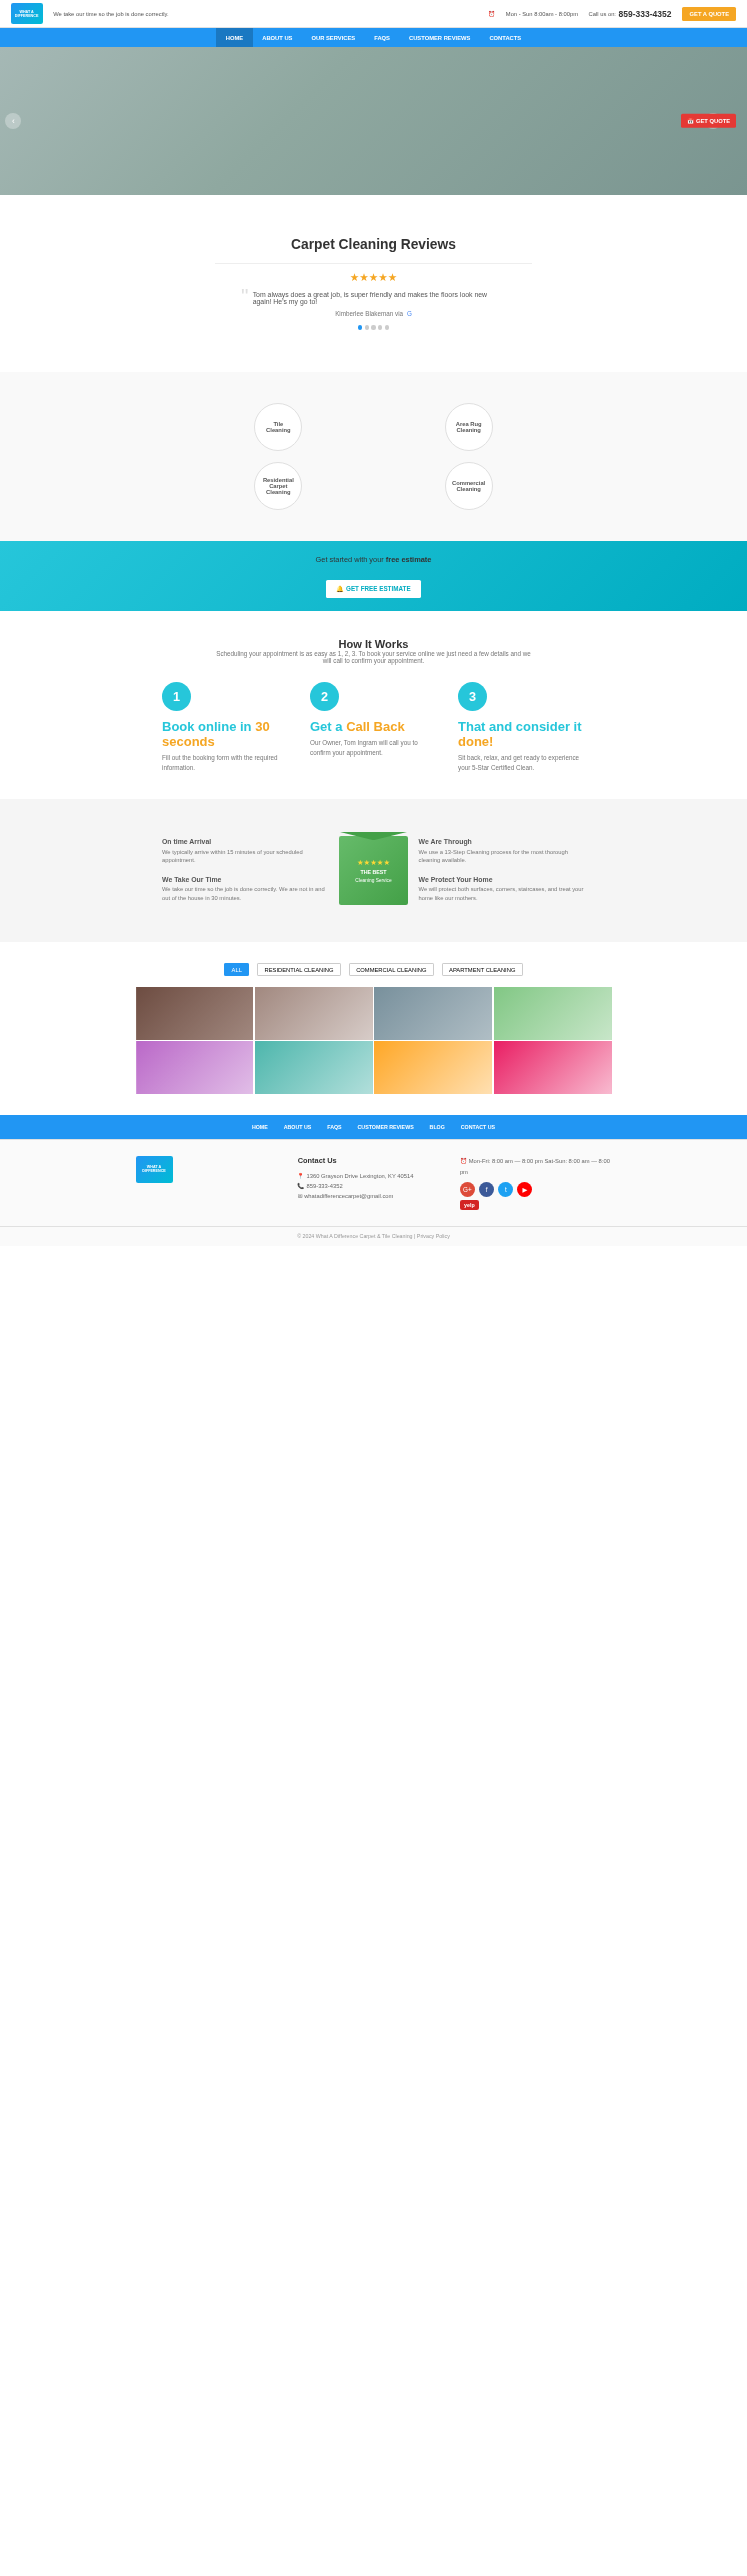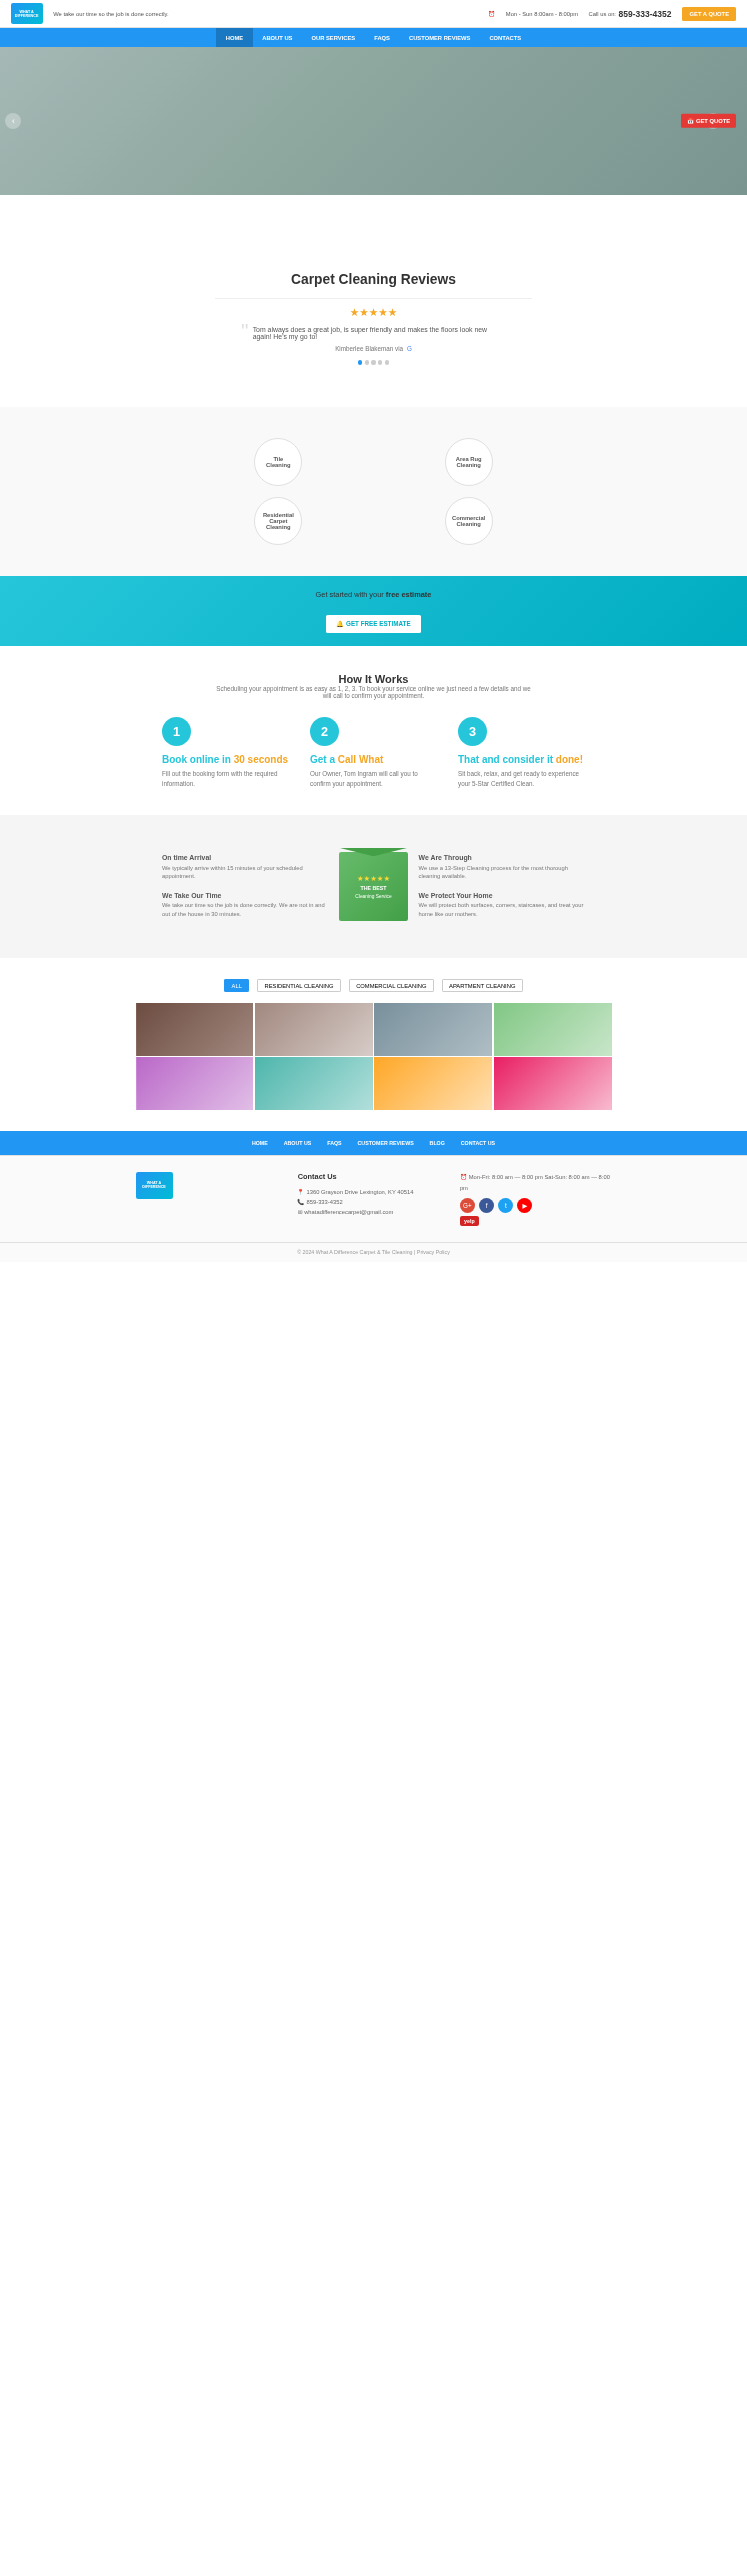--- a/index.html
+++ b/index.html
@@ -90,21 +90,21 @@
     .hero-nav-right { right: 26.5px; }
     .hero-dots { display: flex; gap: 2.6px; justify-content: center; margin-top: 6.3px; }
     .hero-dot {
       width: 4.2px; height: 4.2px; border-radius: 50%;
       background: rgba(255,255,255,0.5);
     }
     .hero-dot.active { background: white; }
 
     
     .section { padding: 21px 10.6px; text-align: center; max-width: 476px; margin: 0 auto; }
-    .section h2 { font-size: 13.8px; font-weight: bold; margin-bottom: 10.6px; color: #333; margin-top: 35px; }
+    .section h2 { font-size: 13.8px; font-weight: bold; margin-bottom: 10.6px; color: #333; }
 
     
     .reviews-section { background: #fff; padding: 21px 10.6px; }
     .stars { color: #f5a623; font-size: 10.6px; margin: 8px 0; }
     .review-quote { font-size: 6.9px; color: #555; max-width: 265px; margin: 0 auto 5.3px; }
     .reviewer-name { font-size: 6.3px; color: #777; margin-bottom: 8px; }
     .quote-mark { font-size: 21px; color: #e0e0e0; float: left; line-height: 0.5; margin-right: 4.2px; }
     .review-nav { display: flex; gap: 2.6px; justify-content: center; margin-top: 5.3px; }
     .review-nav-dot {
       width: 4.2px; height: 4.2px; border-radius: 50%;
@@ -147,21 +147,21 @@
     .how-section { background: white; padding: 26.5px 10.6px; text-align: center; }
     .how-subtitle { font-size: 6.3px; color: #777; max-width: 317px; margin: 0 auto 18.5px; }
     .how-steps { display: flex; justify-content: center; gap: 21px; flex-wrap: wrap; max-width: 423px; margin: 0 auto; }
     .how-step { flex: 1; min-width: 95px; text-align: left; }
     .step-circle {
       width: 29px; height: 29px; border-radius: 50%;
       background: #26c6da; color: white;
       display: flex; align-items: center; justify-content: center;
       font-size: 12.7px; font-weight: bold; margin-bottom: 8px;
     }
-    .step-title { font-size: 10px; font-weight: bold; margin-bottom: 4.2px; color: #333; }
+    .step-title { font-size: 13px; font-weight: bold; margin-bottom: 4.2px; color: #333; }
     .step-title span { color: #26c6da; }
     .step-desc { font-size: 6.3px; color: #777; line-height: 1.5; }
 
     
     .why-section { background: #f5f5f5; padding: 26.5px 10.6px; text-align: center; }
     .why-grid { display: grid; grid-template-columns: 1fr auto 1fr; gap: 10.6px; max-width: 423px; margin: 10.6px auto; align-items: center; }
     .why-col { display: flex; flex-direction: column; gap: 10.6px; }
     .why-item { text-align: left; }
     .why-item h4 { font-size: 6.9px; font-weight: bold; color: #555; margin-bottom: 2.6px; }
     .why-item p { font-size: 5.8px; color: #777; line-height: 1.5; }
@@ -362,21 +362,21 @@
       </div>
       <p class="step-desc">Fill out the booking form with the required information.</p>
     </div>
 
     <div class="how-step">
       <div class="step-circle">
         <span>2</span>
       </div>
       <div class="step-title">
         <span>Get a </span>
-        <span style="color:#f5a623;">Call What</span>
+        <span style="color:#f5a623;">Call Back</span>
       </div>
       <p class="step-desc">Our Owner, Tom Ingram will call you to confirm your appointment.</p>
     </div>
 
     <div class="how-step">
       <div class="step-circle">
         <span>3</span>
       </div>
       <div class="step-title">
         <span>That and consider it </span>

